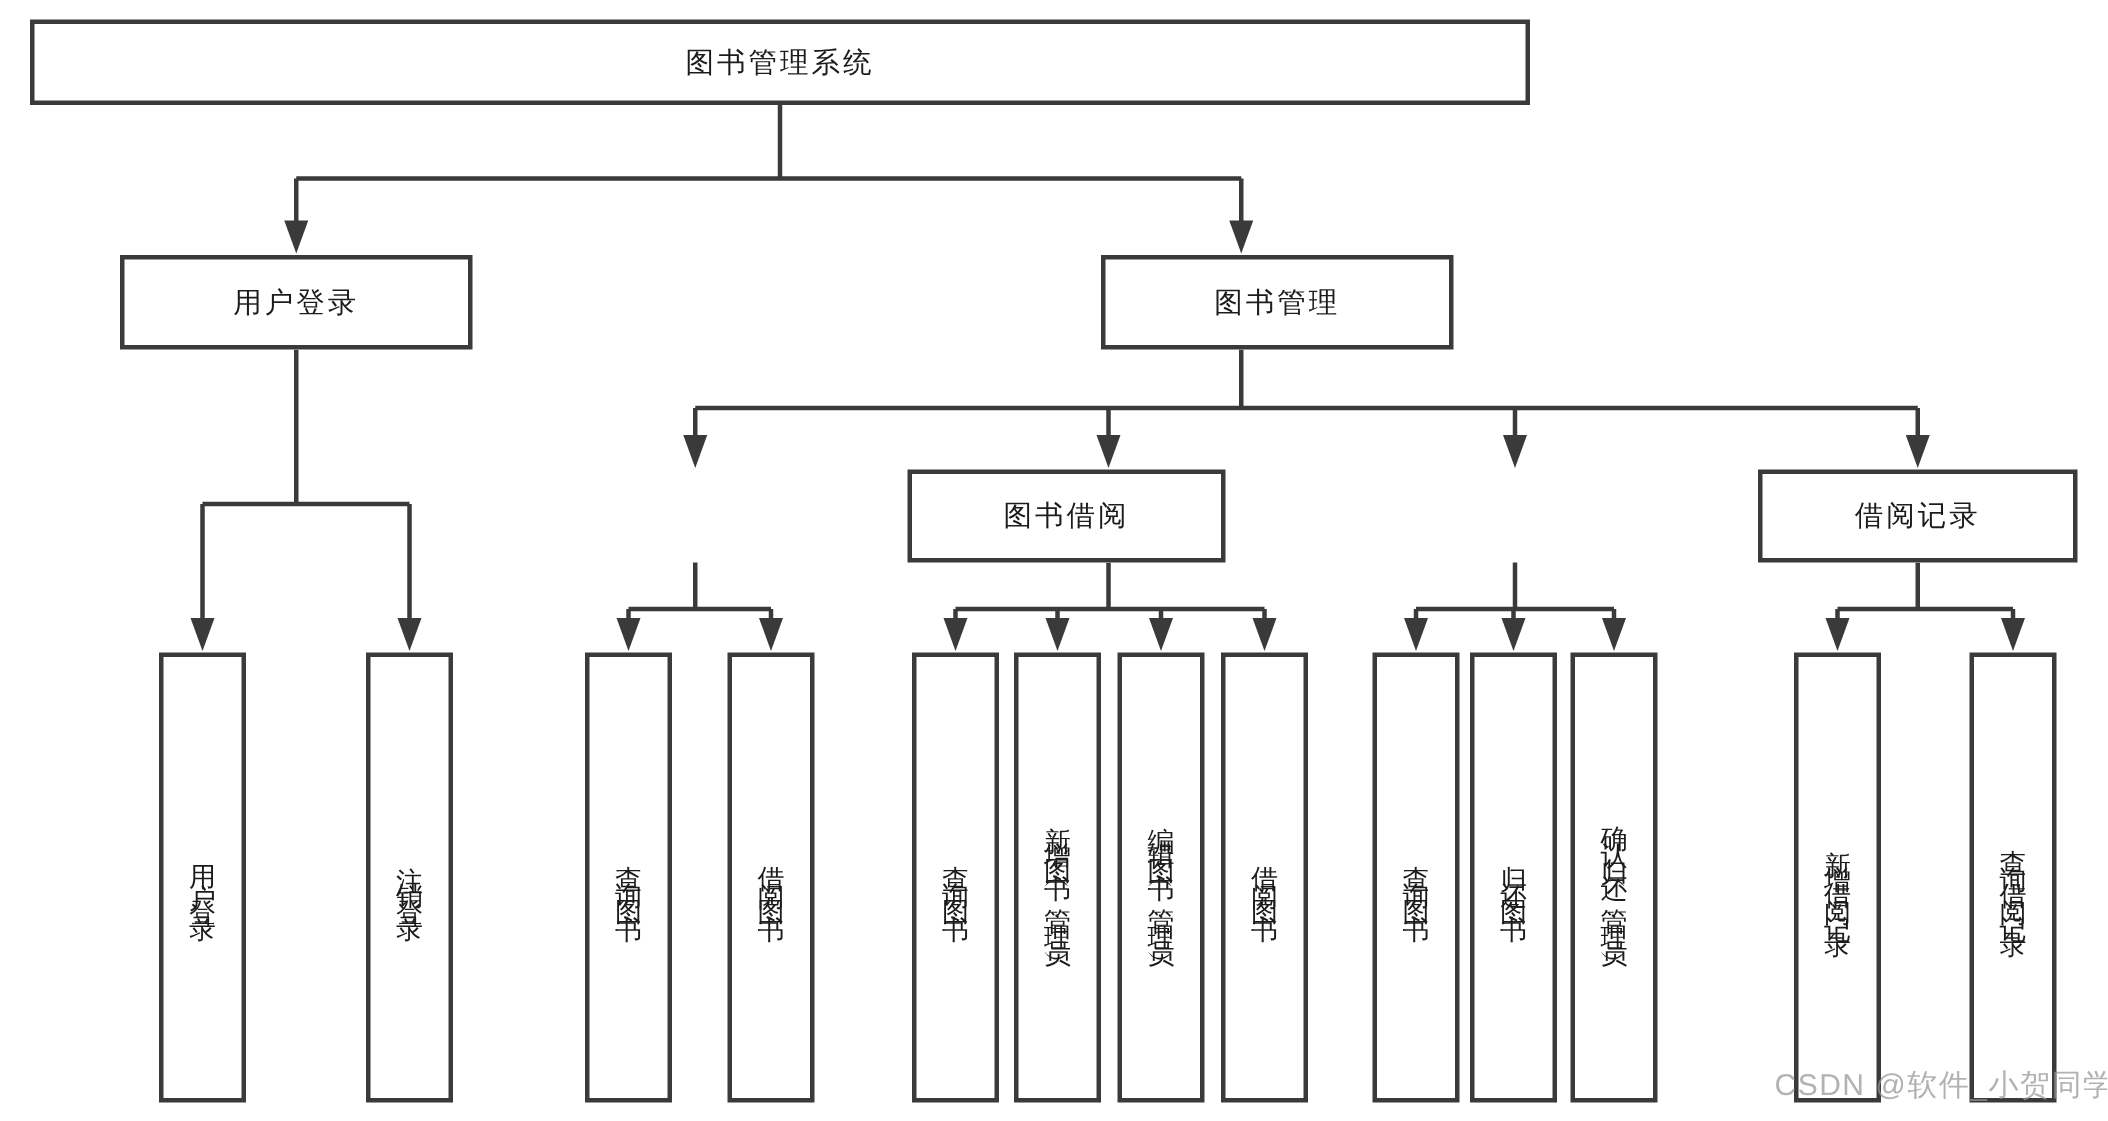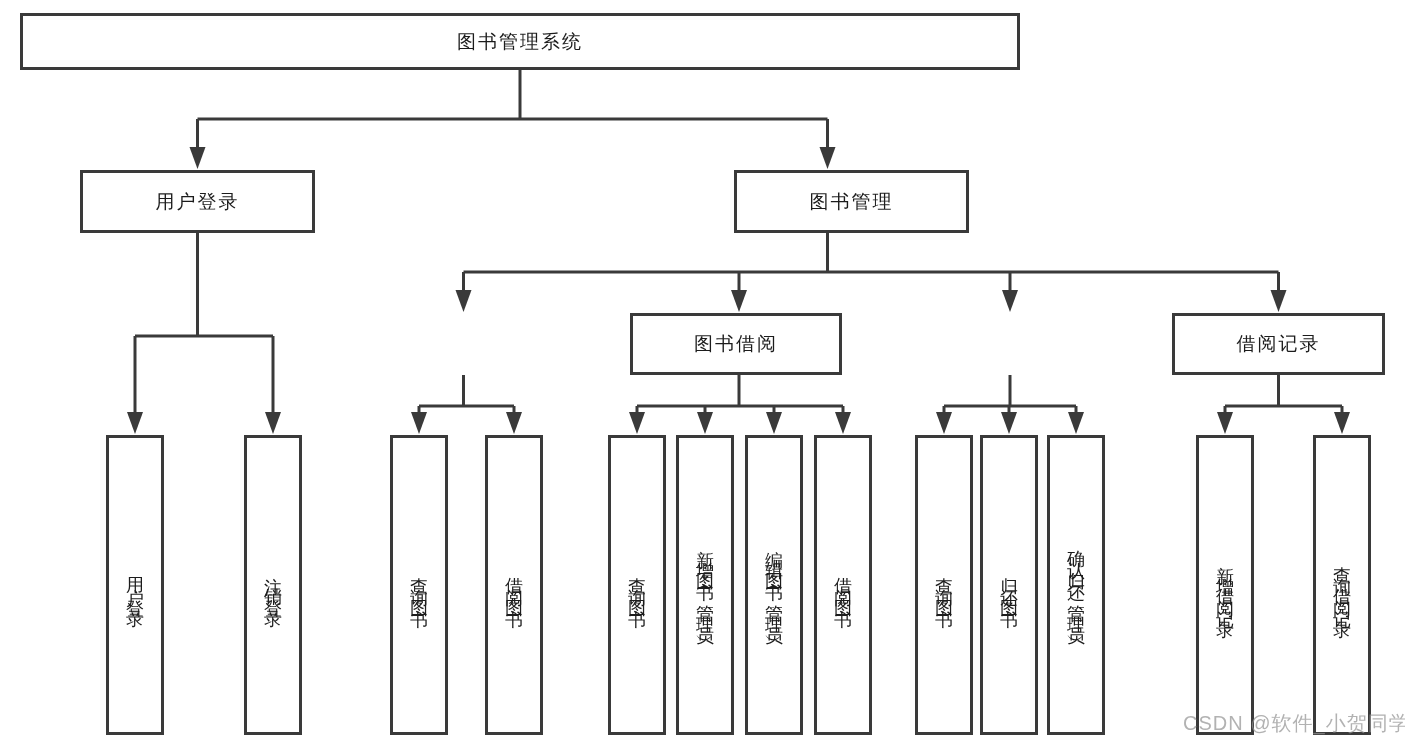--- a/index.html
+++ b/index.html
@@ -144,21 +144,21 @@
     <span>图书管理系统</span>
   </div>
 
   <div class="node hnode" style="left:80px;top:170px;width:235px;height:63px;">
     <span>用户登录</span>
   </div>
   <div class="node hnode" style="left:710px;top:170px;width:235px;height:63px;margin-left:24px;">
     <span>图书管理</span>
   </div>
 
-  <div class="node hnode" style="left:630px;top:313px;width:212px;height:62px;">
+  <div class="node hnode" style="left:605px;top:313px;width:212px;height:62px;">
     <span>图书借阅</span>
   </div>
   <div class="node hnode" style="left:1172px;top:313px;width:213px;height:62px;">
     <span>借阅记录</span>
   </div>
 
   <div class="node vnode" style="left:106px;top:435px;width:58px;height:300px;">
     <span>用户登录</span>
   </div>
   <div class="node vnode" style="left:244px;top:435px;width:58px;height:300px;">

